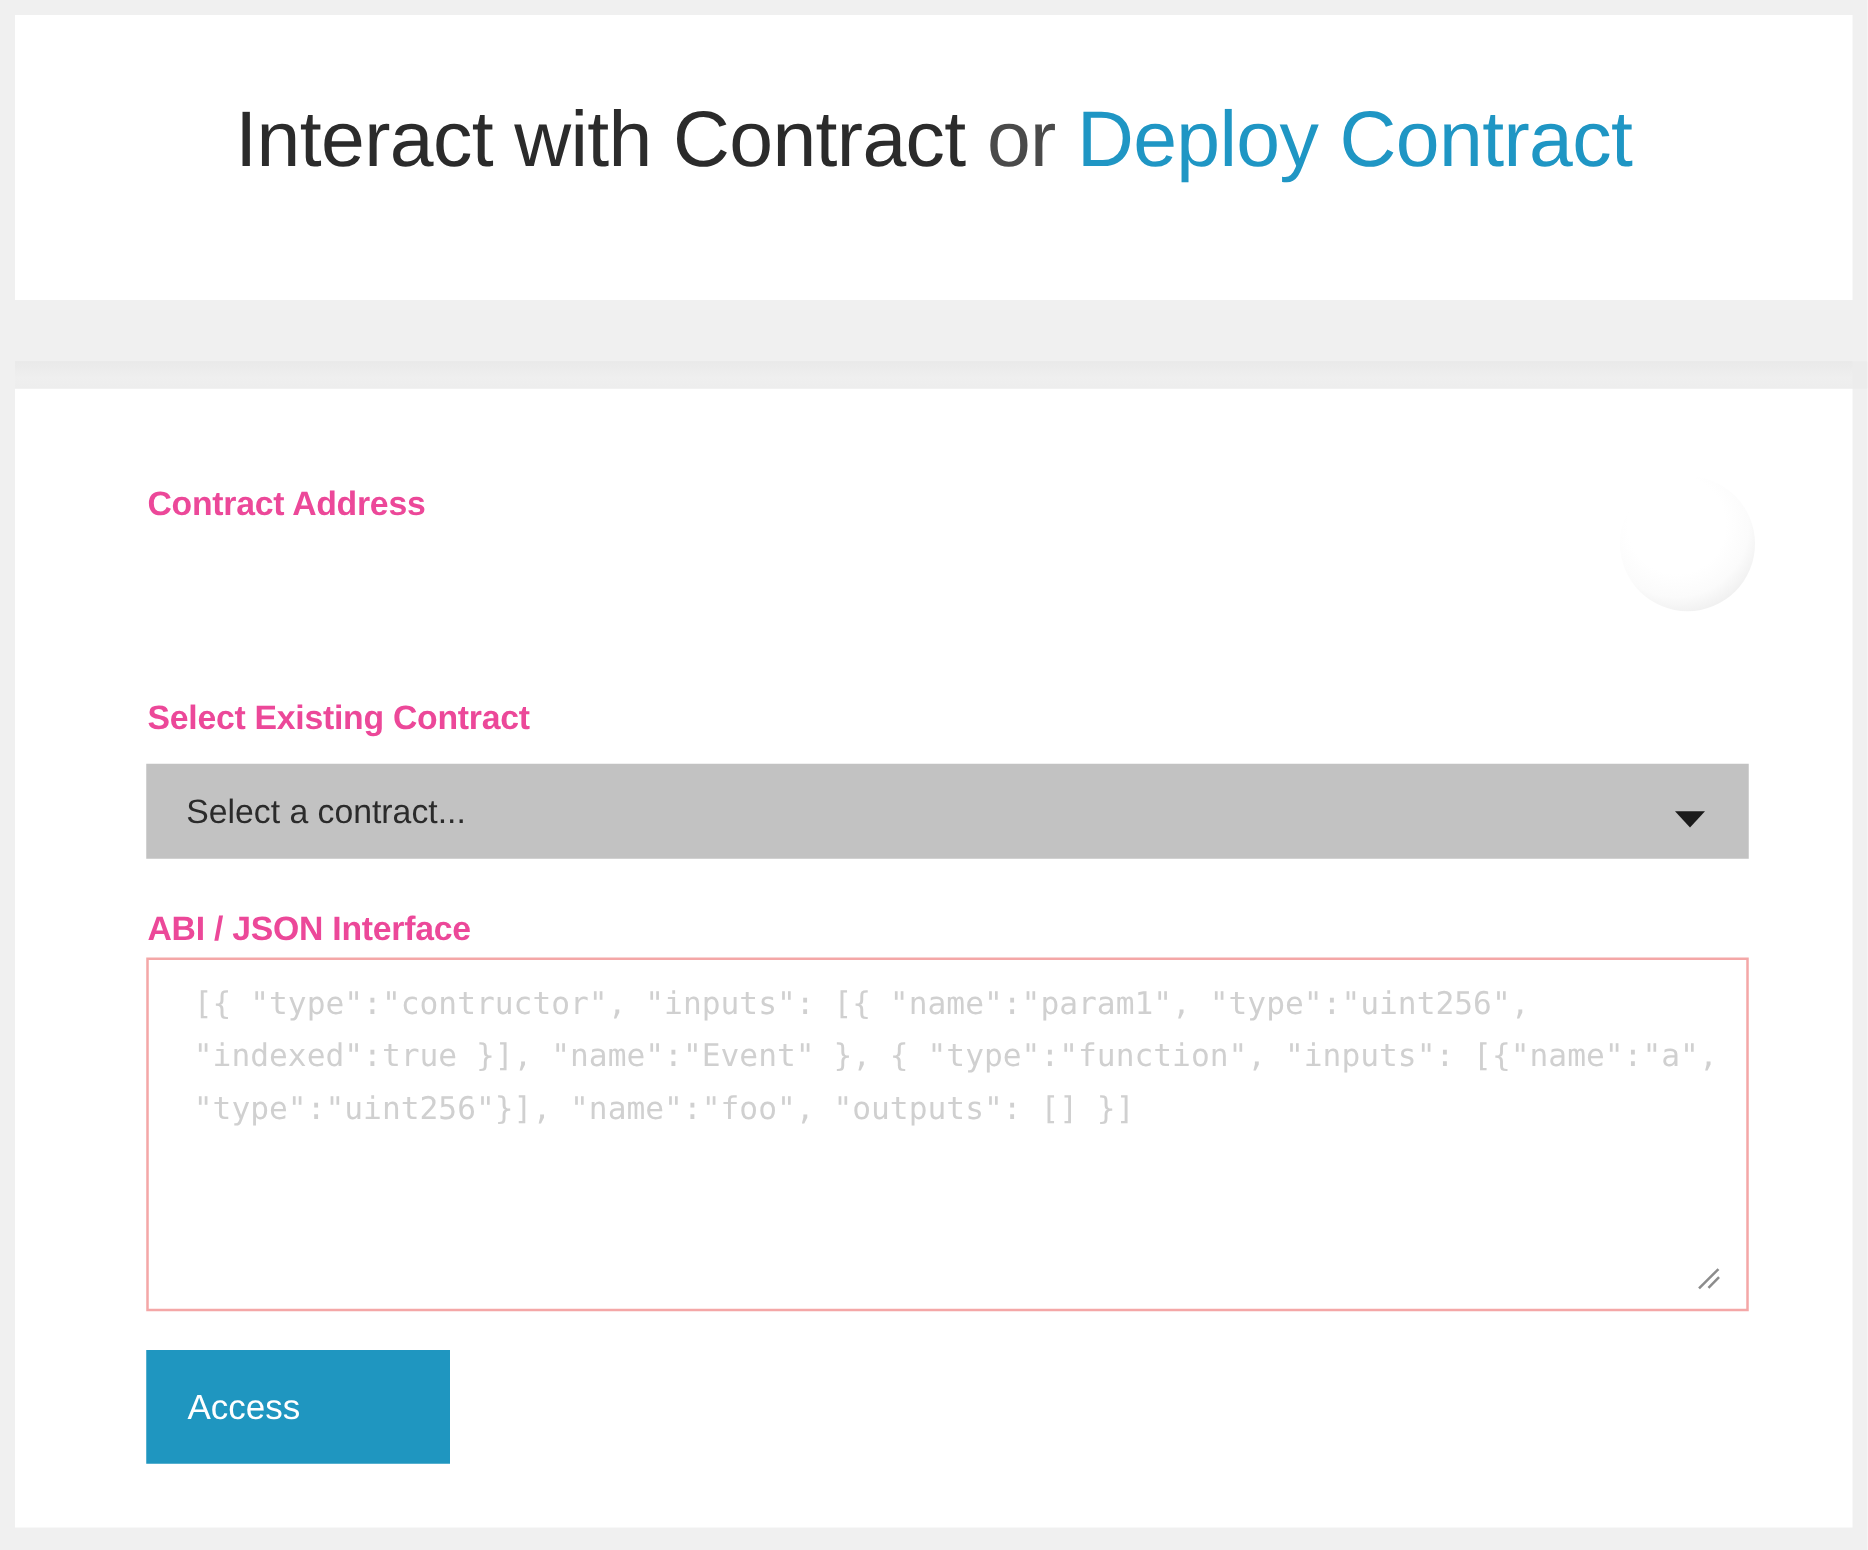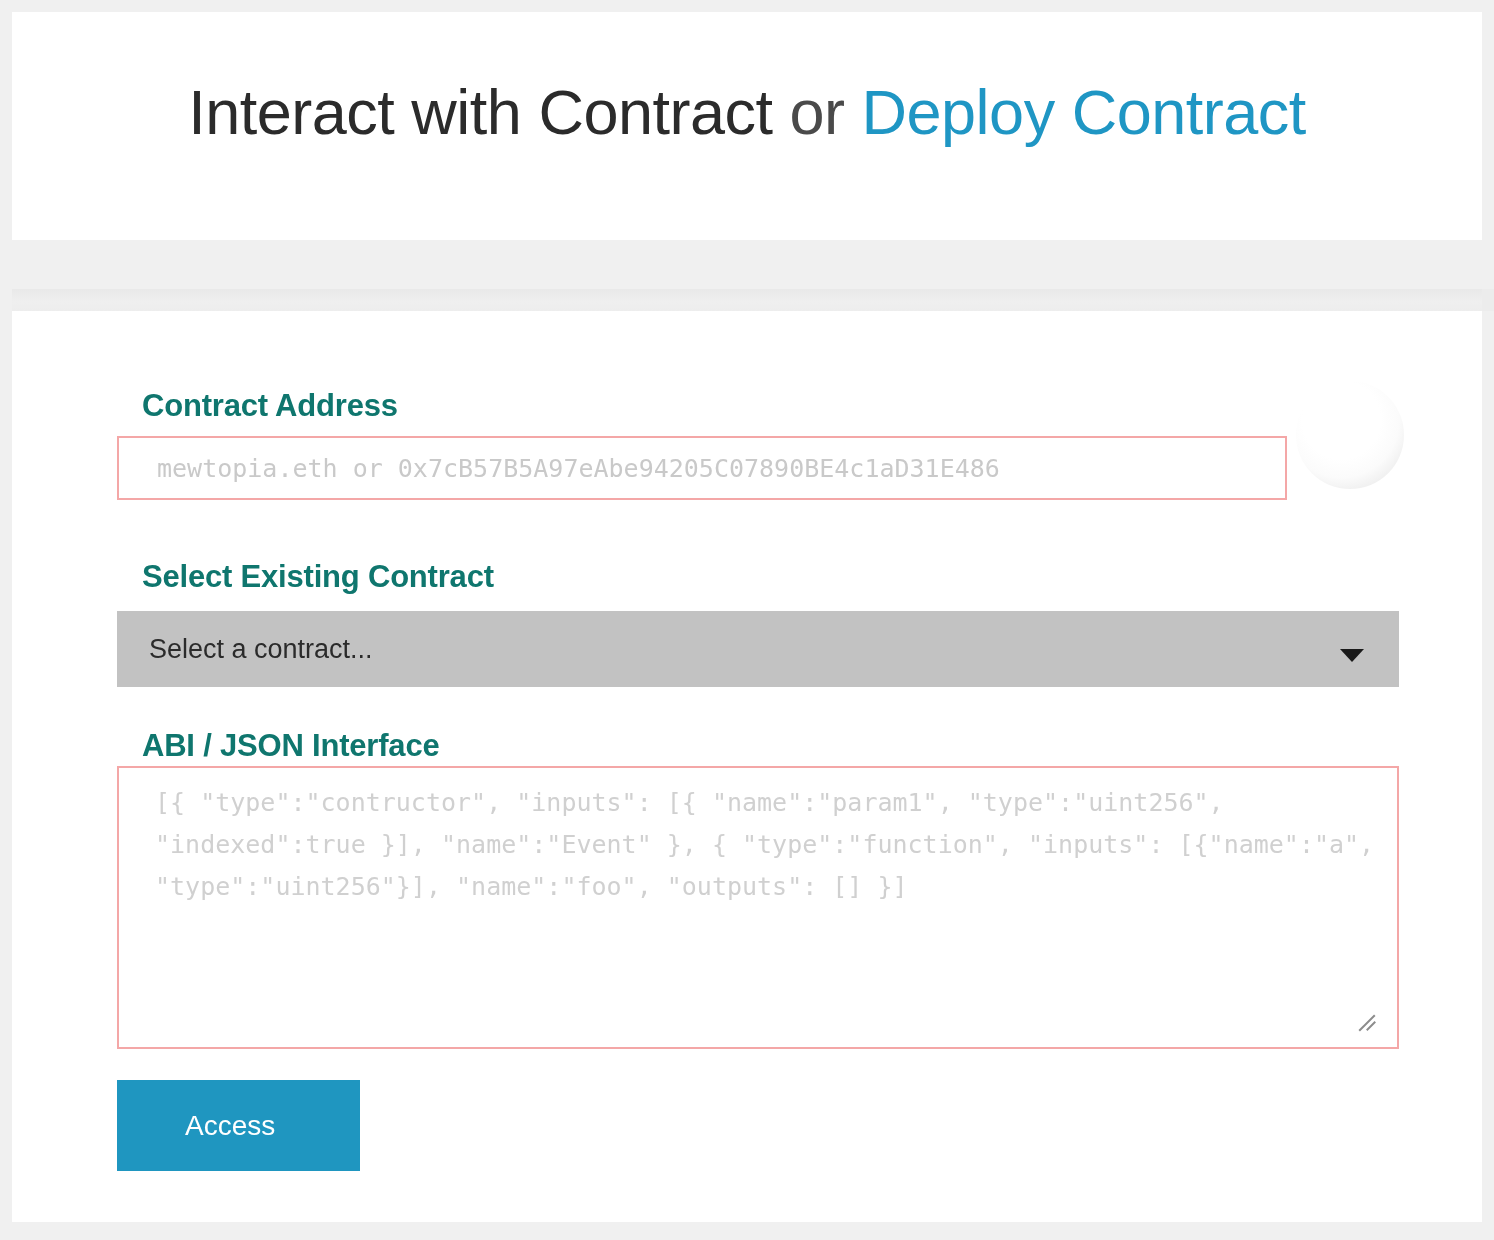--- a/index.html
+++ b/index.html
@@ -78,25 +78,24 @@
     left: 12px;
     top: 311px;
     width: 1470px;
     height: 911px;
     background: #ffffff;
     box-sizing: border-box;
   }
 
   .form-label {
     position: absolute;
-    font-size: 31px;
+    font-size: 27px;
     font-weight: 700;
-    color: #0f766e;
+    color: #ec4899;
     letter-spacing: -0.2px;
-    margin-left: 24px;
   }
 
   
   .label-contract-address { left: 106px; top: 77px; }
 
   .addr-input {
     position: absolute;
     left: 105px;
     top: 125px;
     width: 1170px;
@@ -221,21 +220,21 @@
     width: 243px;
     height: 91px;
     background: #1f96c0;
     border: none;
     border-radius: 0;
     color: #ffffff;
     font-family: "Liberation Sans", sans-serif;
     font-size: 28px;
     font-weight: 400;
     text-align: left;
-    padding-left: 68px;
+    padding-left: 33px;
     cursor: pointer;
     box-sizing: border-box;
   }
 </style>
 </head>
 <body>
 
 <div class="page">
 
   <div class="header-card">
@@ -243,21 +242,20 @@
       <span class="tt-plain">Interact with Contract</span><span class="tt-or"> or </span><span class="tt-link">Deploy Contract</span>
     </div>
   </div>
 
   <div class="separator-band"></div>
 
   <div class="body-card">
 
     <div class="form-label label-contract-address">Contract Address</div>
 
-    <input class="addr-input" type="text" placeholder="mewtopia.eth or 0x7cB57B5A97eAbe94205C07890BE4c1aD31E486" style="">
 
     <div class="form-label label-select-contract">Select Existing Contract</div>
 
     <select class="contract-select">
       <option>Select a contract...</option>
     </select>
 
     <div class="form-label label-abi">ABI / JSON Interface</div>
 
     <textarea class="abi-textarea" placeholder="[{ &quot;type&quot;:&quot;contructor&quot;, &quot;inputs&quot;: [{ &quot;name&quot;:&quot;param1&quot;, &quot;type&quot;:&quot;uint256&quot;, &quot;indexed&quot;:true }], &quot;name&quot;:&quot;Event&quot; }, { &quot;type&quot;:&quot;function&quot;, &quot;inputs&quot;: [{&quot;name&quot;:&quot;a&quot;, &quot;type&quot;:&quot;uint256&quot;}], &quot;name&quot;:&quot;foo&quot;, &quot;outputs&quot;: [] }]" style=""></textarea>

